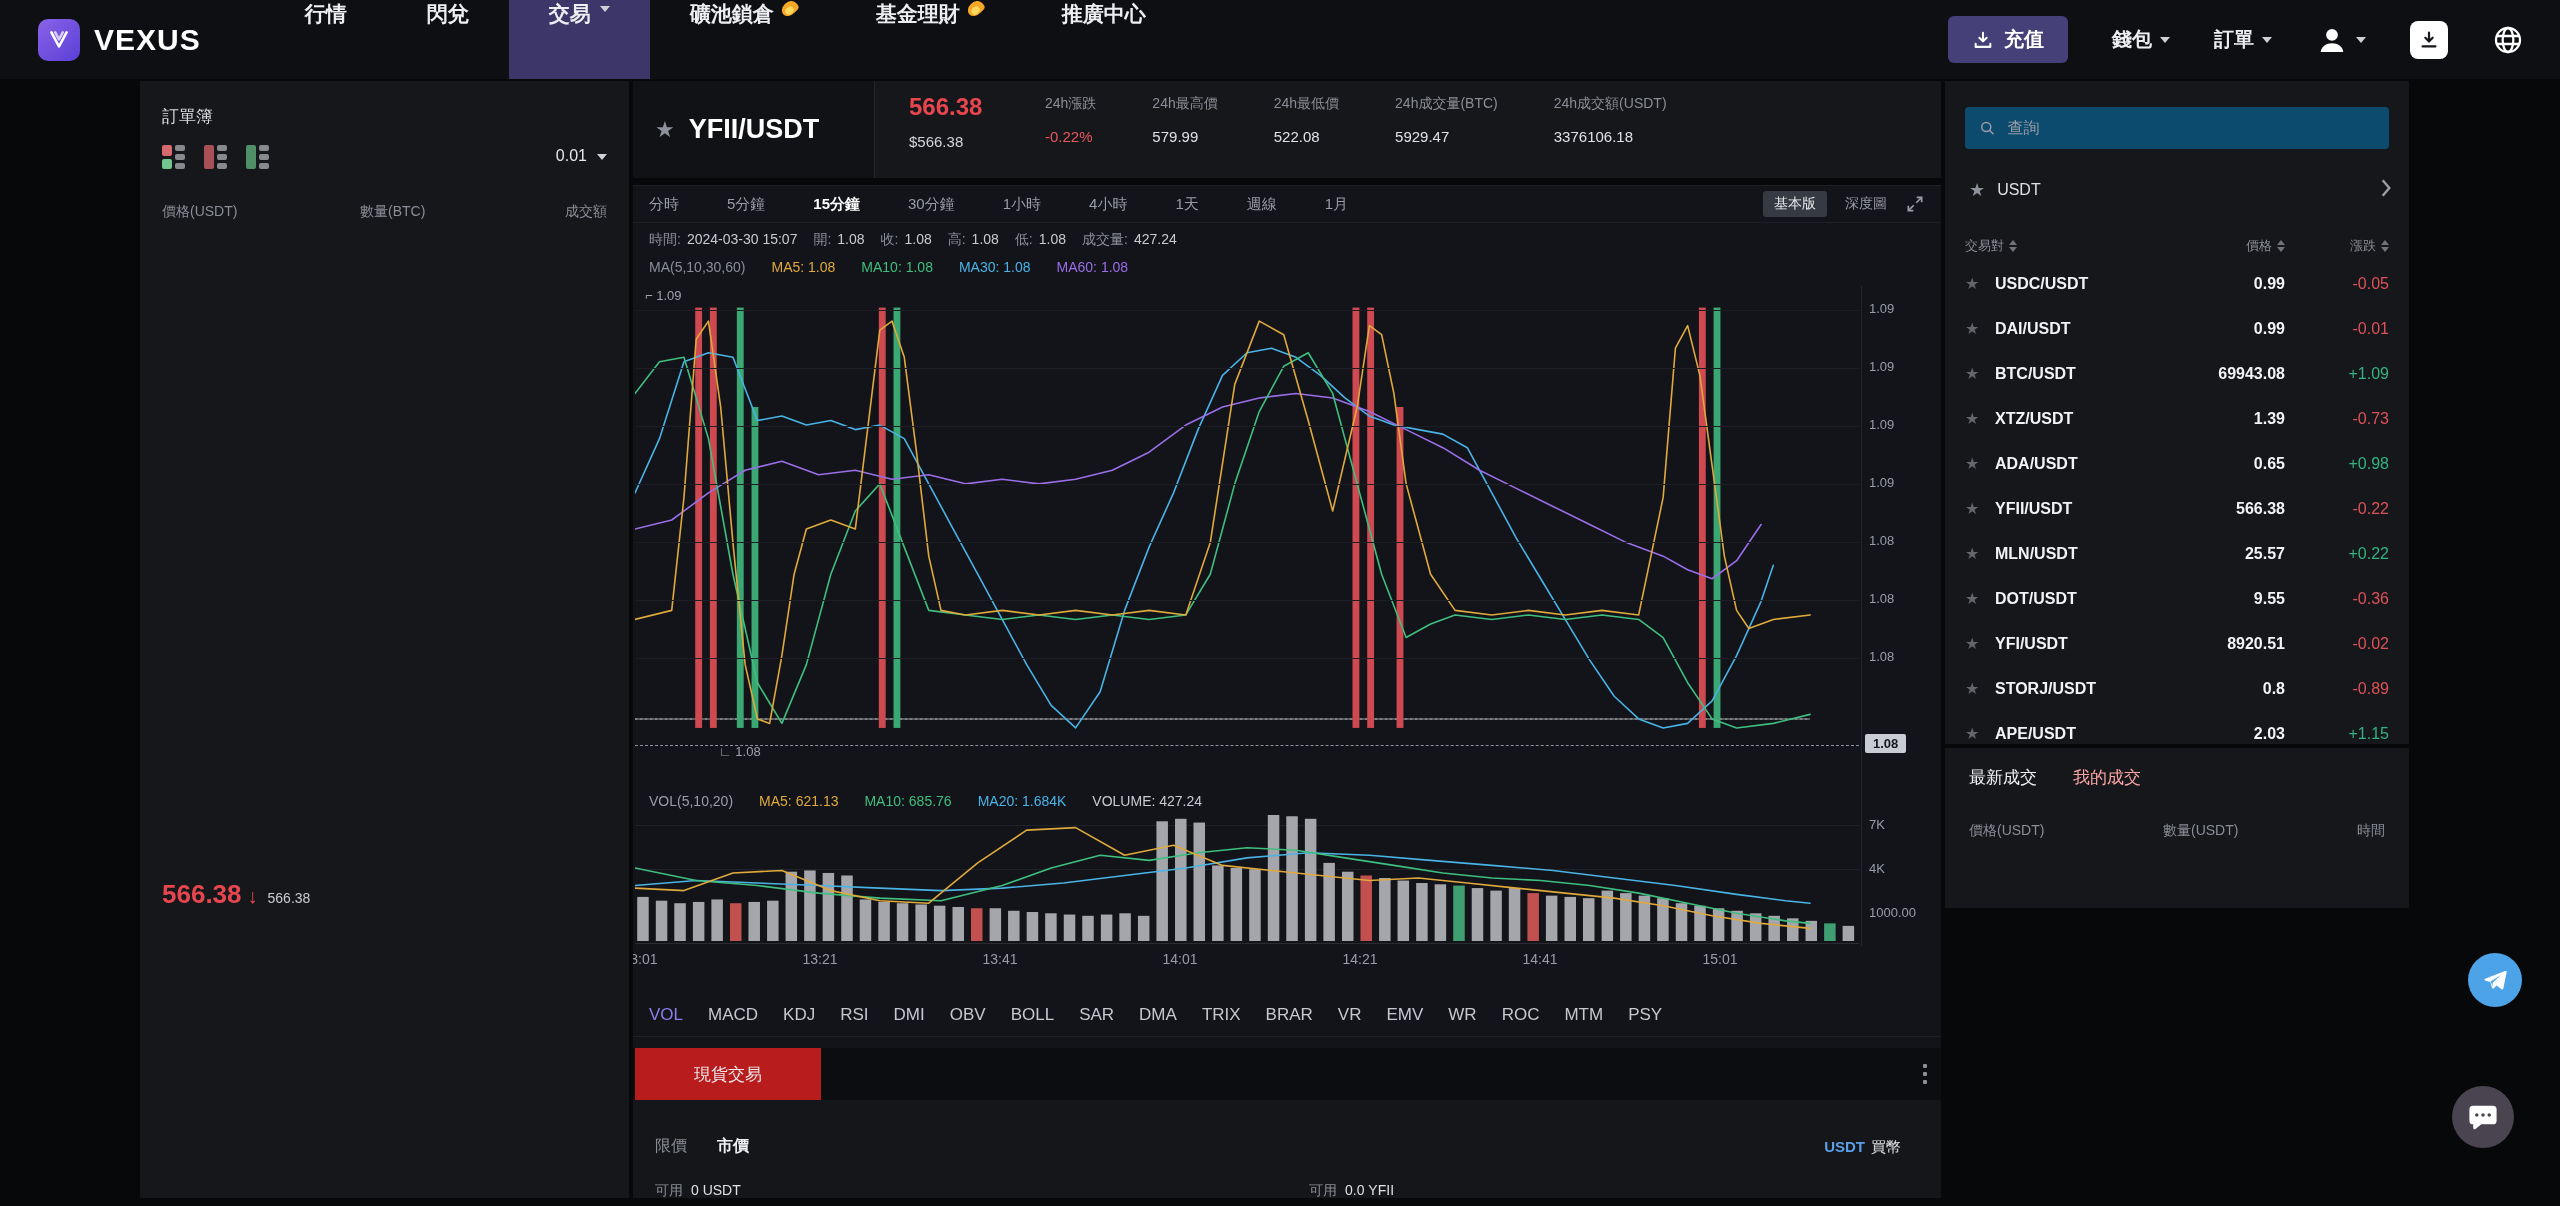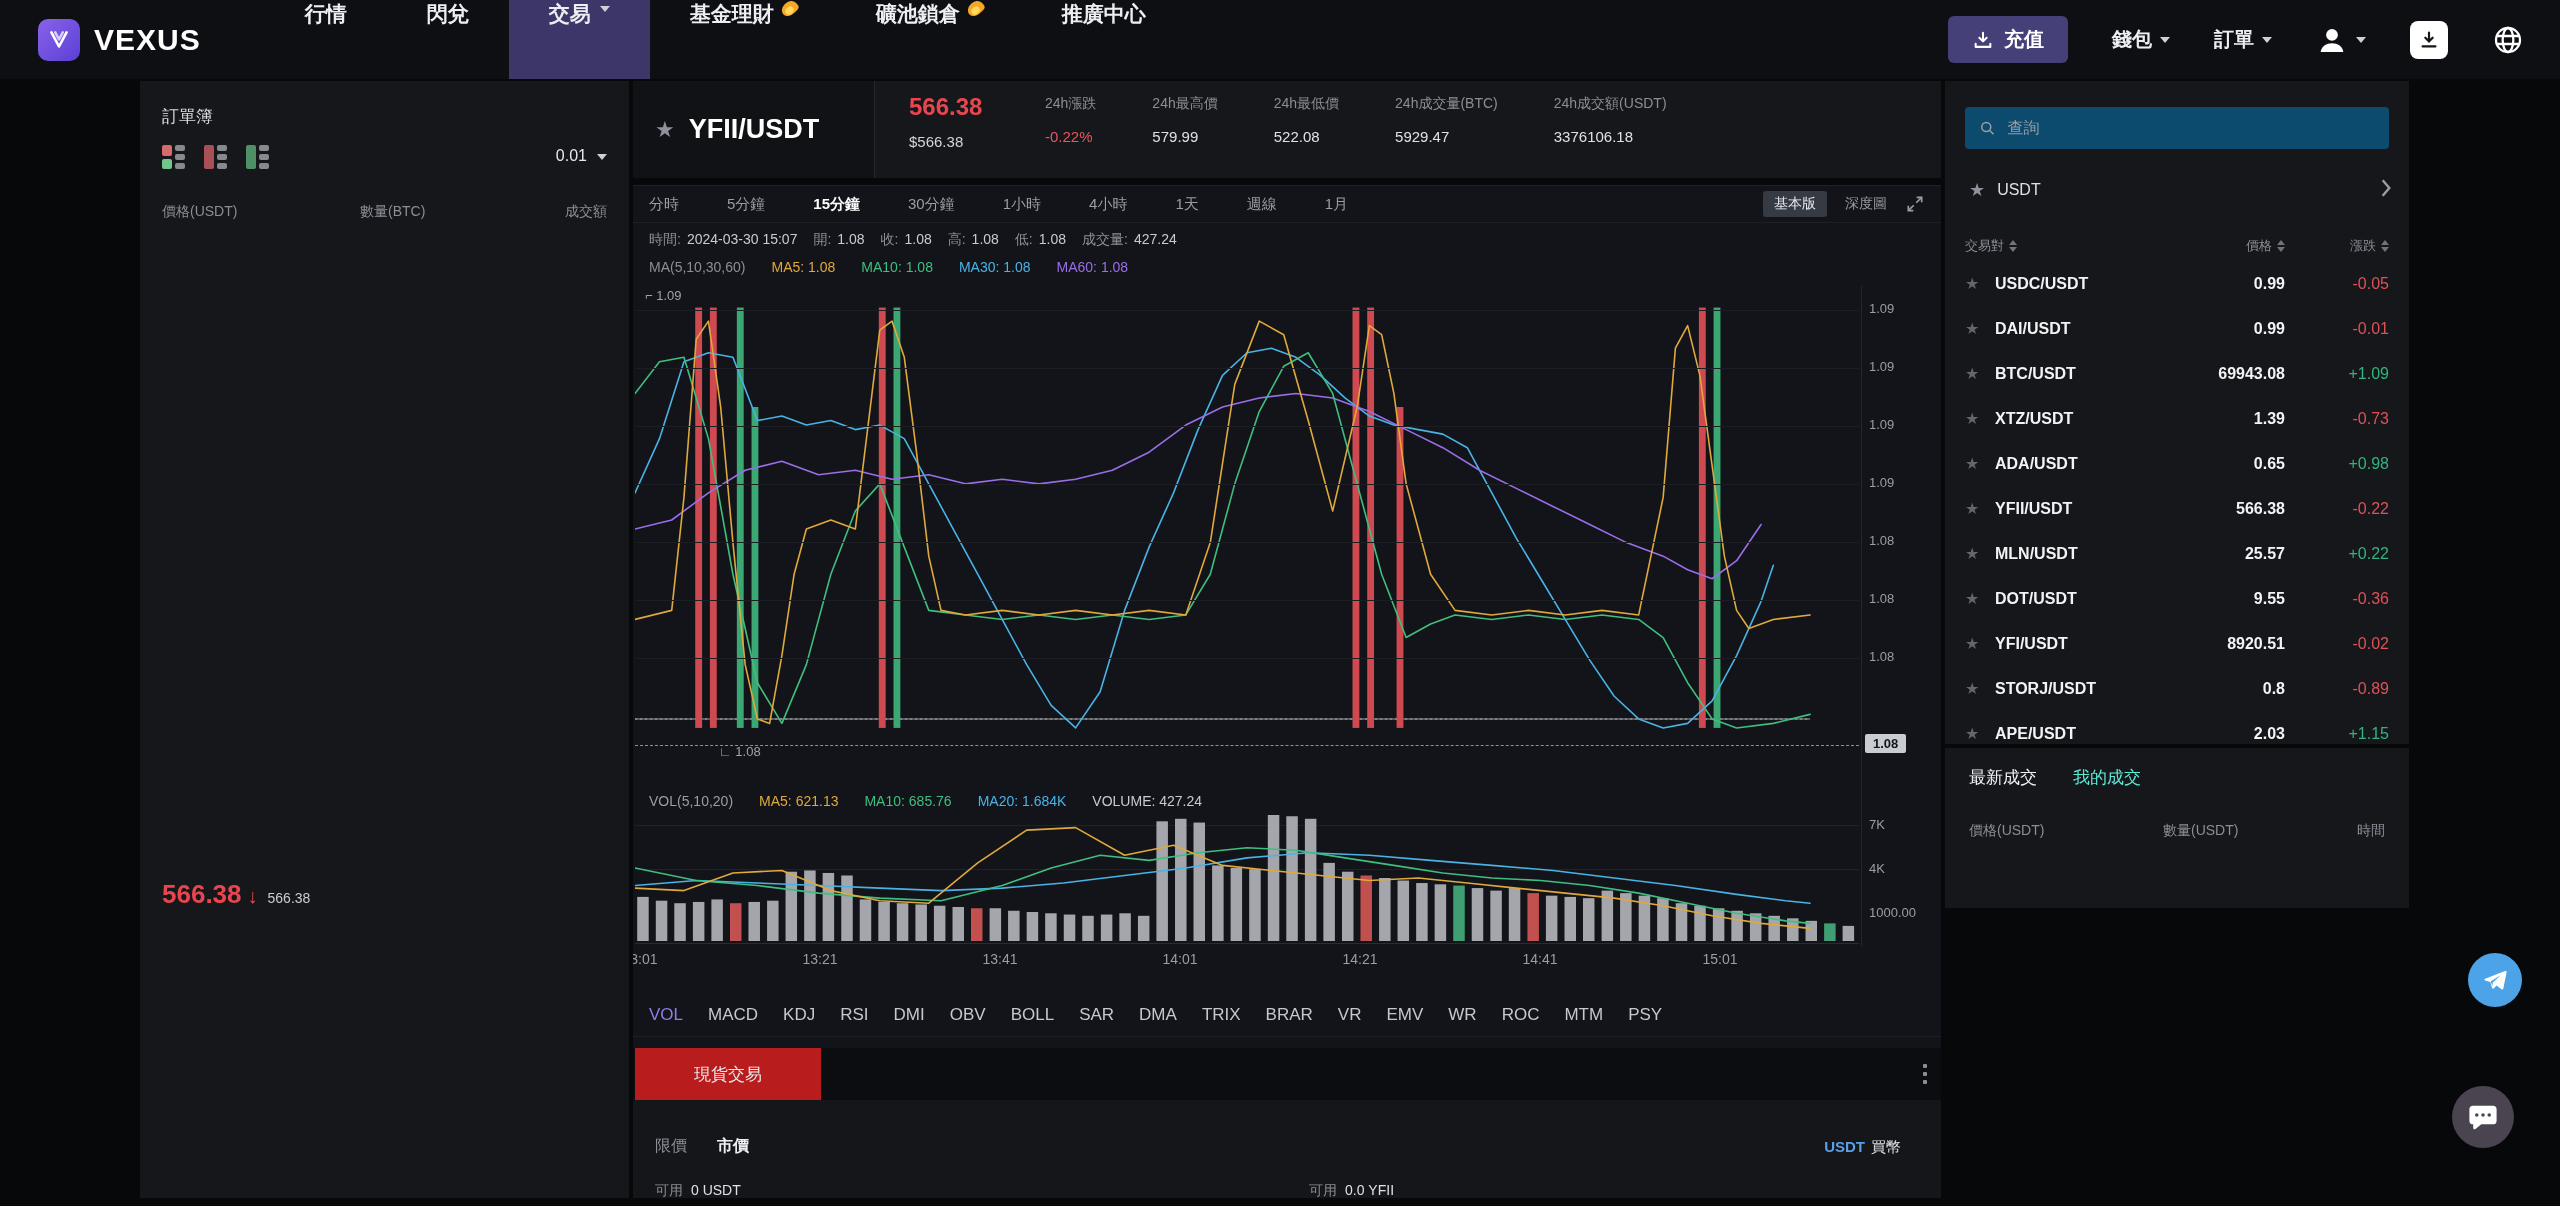--- a/index.html
+++ b/index.html
@@ -133,21 +133,21 @@
   .rstar{color:#63666d;font-size:16px;width:30px;}
   .rpair{flex:1;font-size:16px;font-weight:bold;color:#f2f3f5;}
   .rprice{width:140px;text-align:right;font-size:16px;font-weight:bold;color:#f2f3f5;}
   .rchg{width:104px;text-align:right;font-size:16px;}
   .rchg.down{color:#dd5259;}.rchg.up{color:#33b37f;}
 
   
   .tradesp{position:absolute;left:1945px;top:748px;width:464px;height:160px;background:#16171b;}
   .tp-tabs{position:absolute;left:24px;top:18px;display:flex;gap:36px;font-size:17px;}
   .tp-a{color:#eef0f3;cursor:pointer;}
-  .tp-b{color:#5eead4;cursor:pointer;}
+  .tp-b{color:#fca5a5;cursor:pointer;}
   .tp-heads{position:absolute;left:24px;right:24px;top:74px;display:flex;justify-content:space-between;font-size:14px;color:#8b8e96;}
 
   
   .fab{position:absolute;border-radius:50%;display:flex;align-items:center;justify-content:center;cursor:pointer;}
   .fab.tg{left:2468px;top:953px;width:54px;height:54px;background:#4da3e8;}
   .fab.chat{left:2452px;top:1086px;width:62px;height:62px;background:#4a4450;}
 </style>
 </head>
 <body>
 
@@ -169,25 +169,25 @@
             <span>行情</span>
           </div>
           <div class="nav-item">
             <span>閃兌</span>
           </div>
           <div class="nav-item active">
             <span>交易</span>
             <span class="caret"></span>
           </div>
           <div class="nav-item">
+            <span>礦池鎖倉</span>
+            <span class="flame"></span>
+          </div>
+          <div class="nav-item">
             <span>基金理財</span>
-            <span class="flame"></span>
-          </div>
-          <div class="nav-item">
-            <span>礦池鎖倉</span>
             <span class="flame"></span>
           </div>
           <div class="nav-item">
             <span>推廣中心</span>
           </div>
         </nav>
     </div>
     <div class="nav-right">
       <button class="recharge">
         <svg width="22" height="22" viewBox="0 0 24 24" fill="none" stroke="#fff" stroke-width="2.2" stroke-linecap="round" stroke-linejoin="round">

